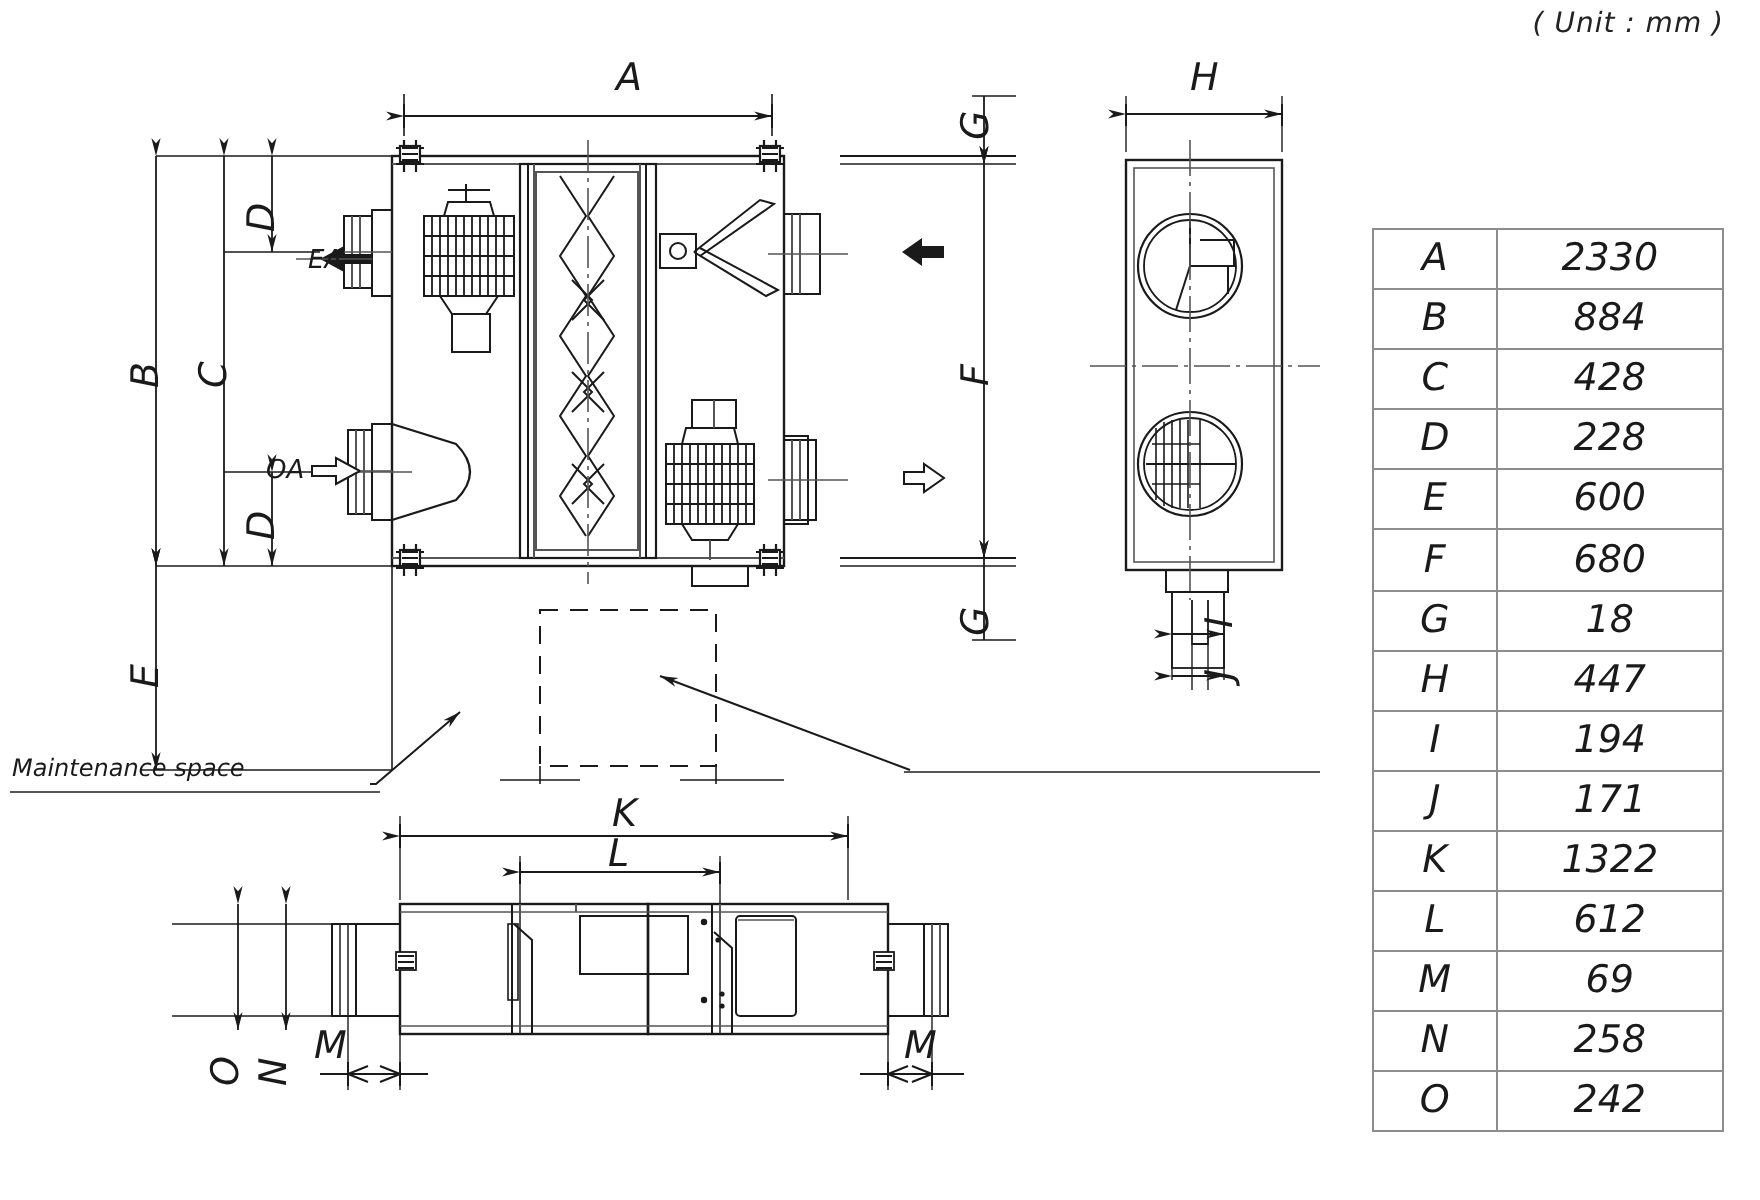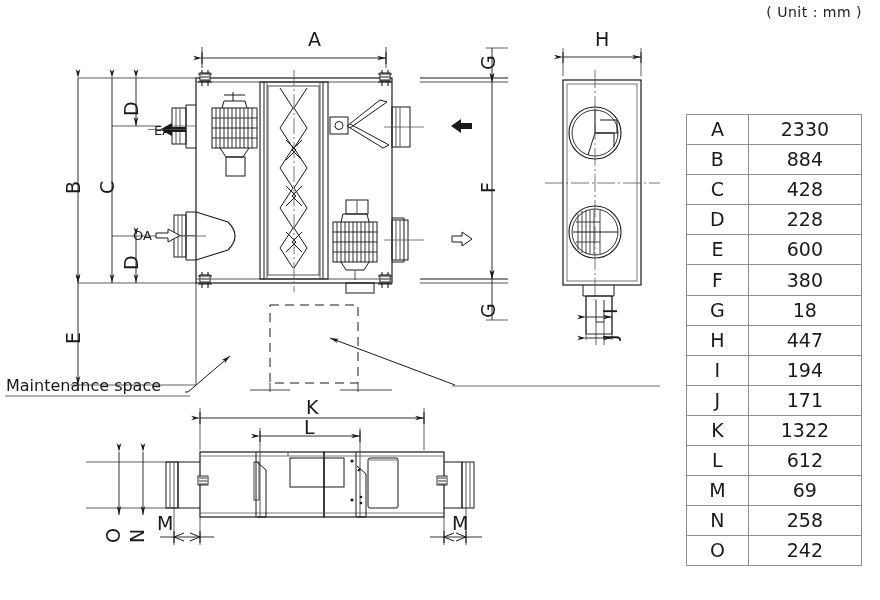--- a/index.html
+++ b/index.html
@@ -1,38 +1,38 @@
 <!DOCTYPE html>
 <html><head>
 <meta charset="utf-8">
 <style>
   html,body{margin:0;padding:0;background:#ffffff;}
   body{width:880px;height:600px;position:relative;overflow:hidden;
        font-family:"DejaVu Sans","Liberation Sans",sans-serif;color:#1a1a1a;}
-  #root{position:absolute;left:0;top:0;width:880px;height:600px;}
+  #root{position:absolute;left:0;top:0;width:880px;height:600px;font-style:italic;}
 
   
   #unit-caption{position:absolute;right:18px;top:4px;font-size:14px;letter-spacing:.5px;color:#222;}
 
   
   #drawing{position:absolute;left:0;top:0;width:880px;height:600px;}
 
   
   #spec-table{position:absolute;left:686px;top:114px;width:176px;
               border-collapse:collapse;background:#fff;}
   #spec-table td{border:1px solid #8d8d8d;height:29.1px;text-align:center;
                  font-size:19px;color:#1a1a1a;padding:0;line-height:1;}
   #spec-table td.sym{width:62px;}
   #spec-table td.val{width:114px;}
 
   
   .dim{position:absolute;font-size:19px;color:#1a1a1a;line-height:1;white-space:nowrap;}
   .rot{transform:rotate(-90deg);transform-origin:left top;}
   .flow-label{position:absolute;font-size:13px;color:#1a1a1a;line-height:1;}
-  .note{position:absolute;font-size:16px;color:#1a1a1a;line-height:1;white-space:nowrap;}
+  .note{position:absolute;font-size:12px;color:#1a1a1a;line-height:1;white-space:nowrap;}
 </style>
 </head>
 <body>
 
 <div id="root">
 
   <div id="unit-caption">( Unit : mm )</div>
 
   <svg id="drawing" viewBox="0 0 880 600">
     <defs>
@@ -410,21 +410,21 @@
         <tr>
           <td class="sym">D</td>
           <td class="val">228</td>
         </tr>
         <tr>
           <td class="sym">E</td>
           <td class="val">600</td>
         </tr>
         <tr>
           <td class="sym">F</td>
-          <td class="val">380</td>
+          <td class="val">680</td>
         </tr>
         <tr>
           <td class="sym">G</td>
           <td class="val">18</td>
         </tr>
         <tr>
           <td class="sym">H</td>
           <td class="val">447</td>
         </tr>
         <tr>

